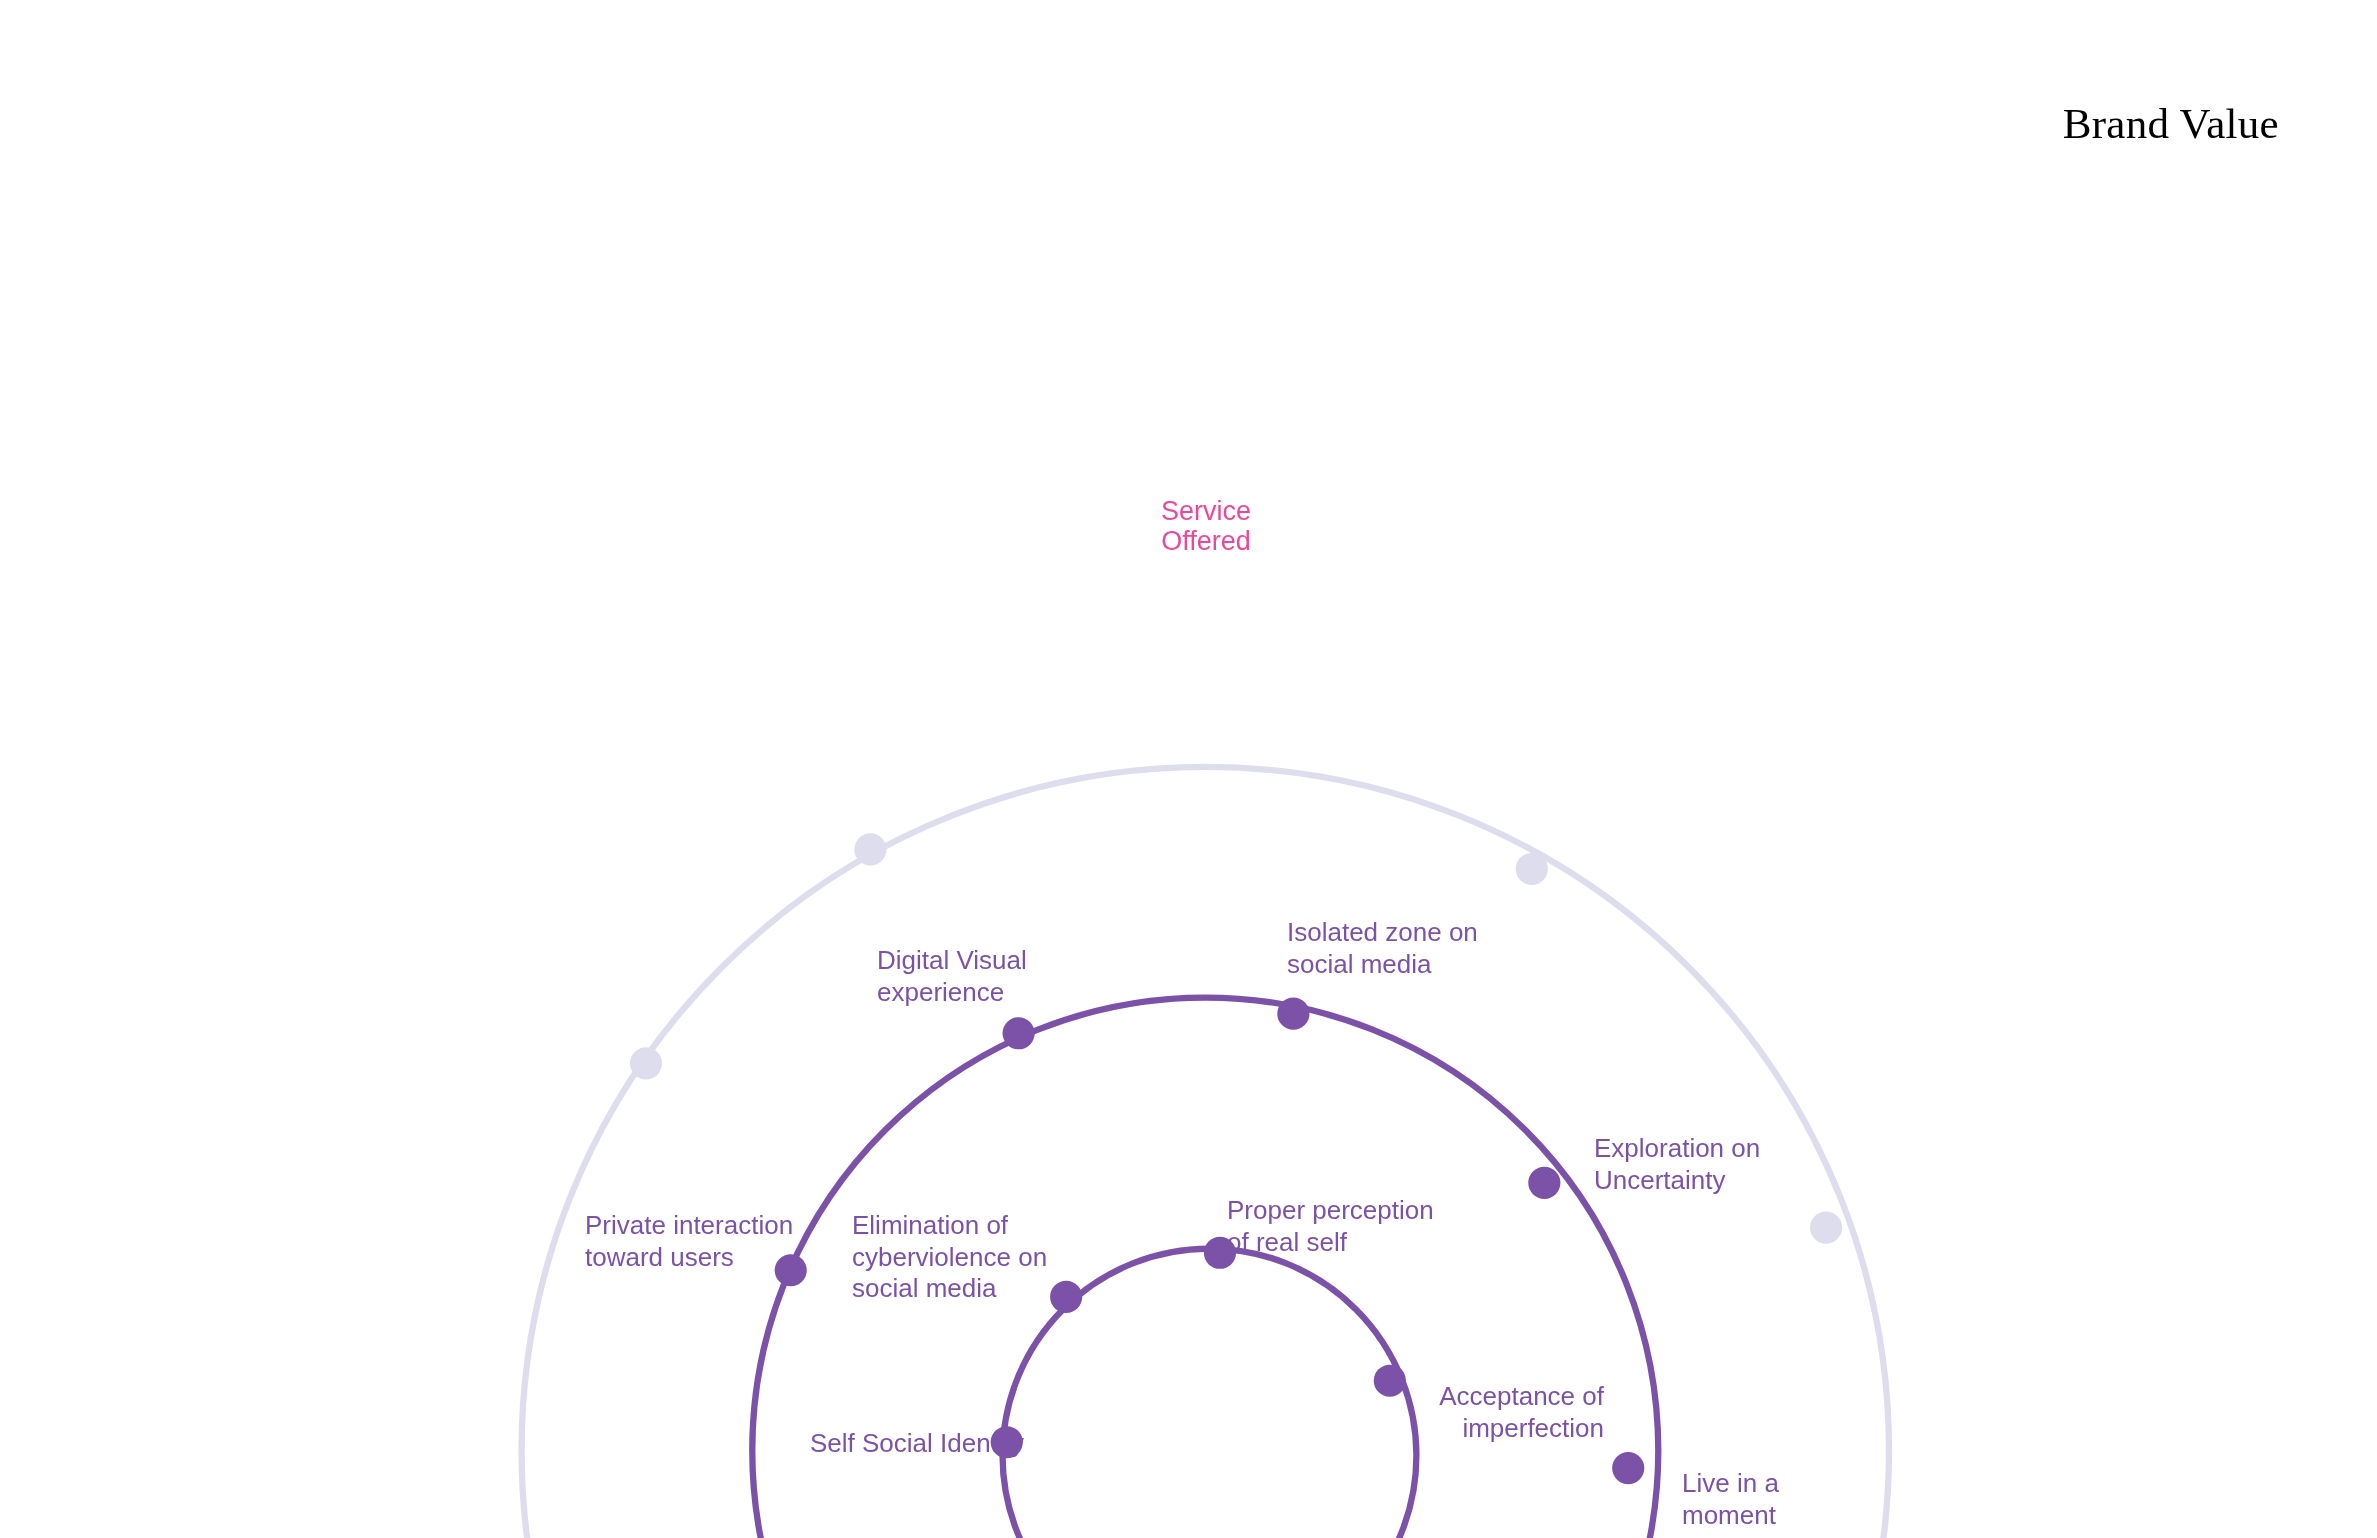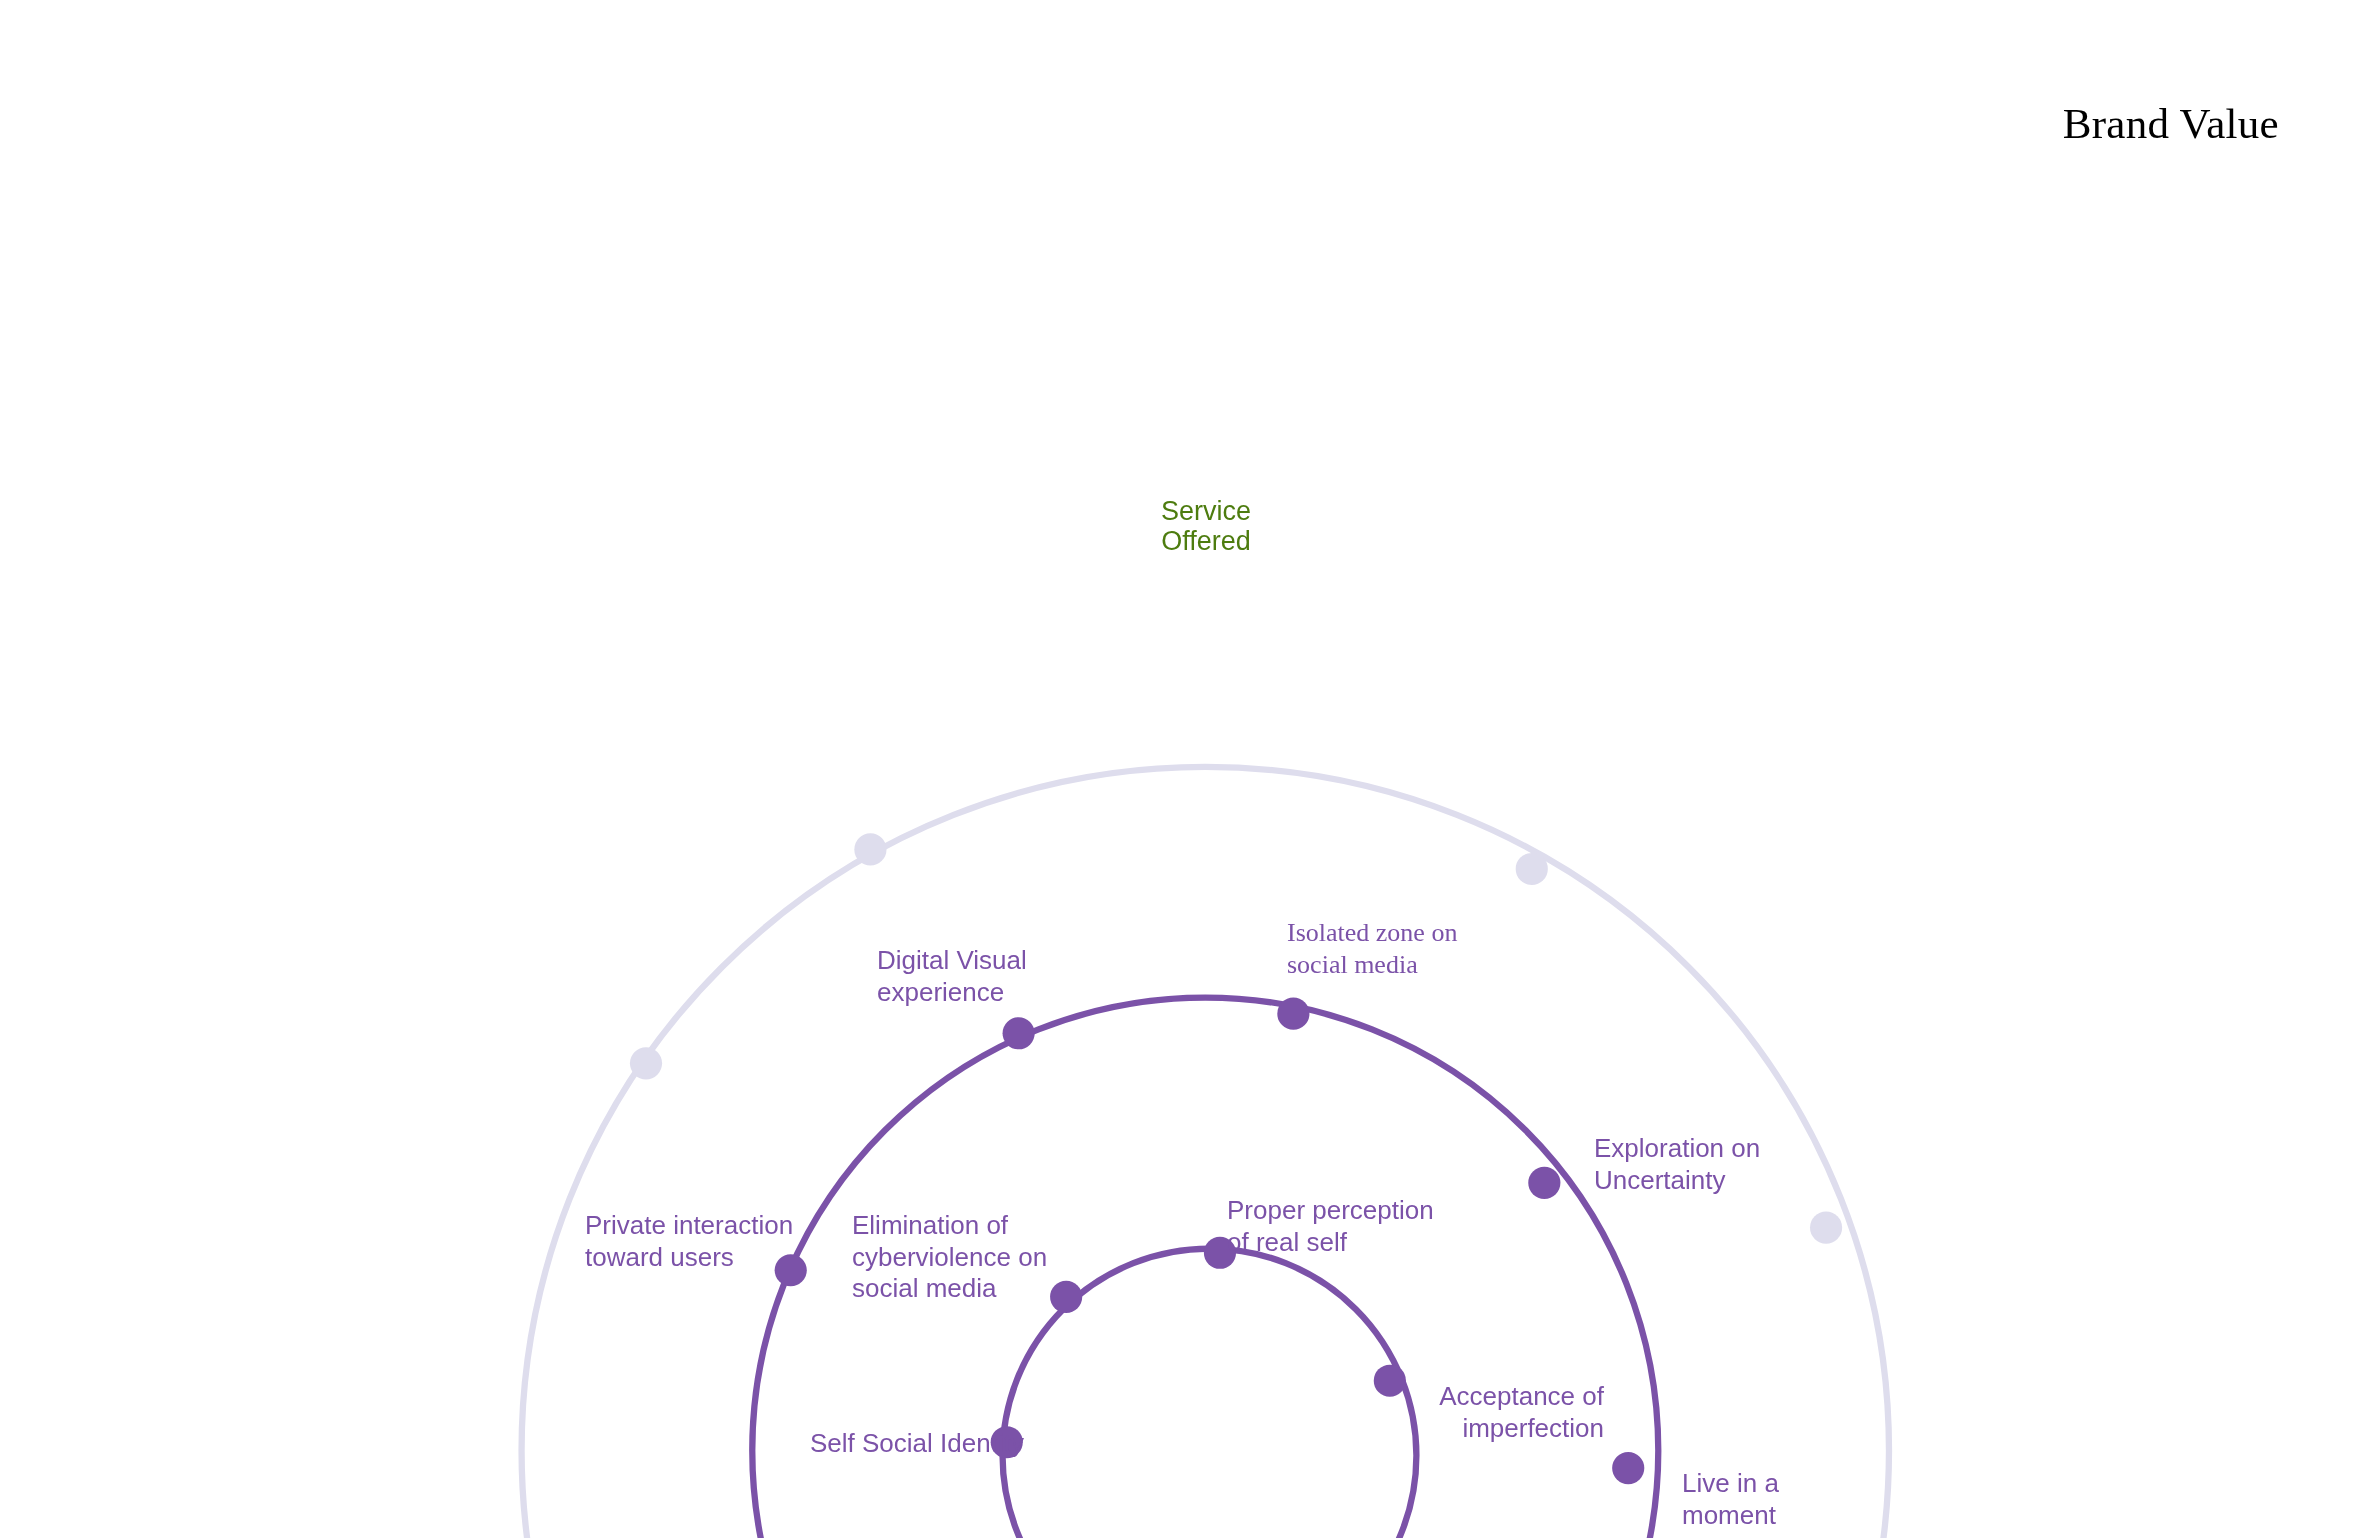--- a/index.html
+++ b/index.html
@@ -41,21 +41,21 @@
   
   .service-offered {
     position: absolute;
     left: 1206px;
     top: 496px;
     transform: translateX(-50%);
     text-align: center;
     font-family: "Liberation Sans", sans-serif;
     font-size: 27px;
     line-height: 1.12;
-    color: #4d7c0f;
+    color: #ec4899;
     white-space: pre-line;
   }
 
   
   #rings {
     position: absolute;
     left: 0; top: 0;
     width: 2377px;
     height: 1538px;
     pointer-events: none;
@@ -102,21 +102,21 @@
         <circle cx="1745" cy="1792" r="23" fill="#7b52a8"></circle>
         <circle cx="1525" cy="1855" r="23" fill="#7b52a8"></circle>
         <circle cx="1440" cy="2063" r="23" fill="#7b52a8"></circle>
         <circle cx="1988" cy="1975" r="23" fill="#7b52a8"></circle>
       </g>
   </svg>
 
   <div id="label-layer">
       <div class="node-label al-left" style="top: 945px; left: 877px;">Digital Visual
 experience</div>
-      <div class="node-label al-left" style="top: 917px; left: 1287px; font-family: Liberation Serif, serif;">Isolated zone on
+      <div class="node-label al-left" style="top: 917px; left: 1287px;">Isolated zone on
 social media</div>
       <div class="node-label al-left" style="top: 1133px; left: 1566px; margin-left: 28px;">Exploration on
 Uncertainty</div>
       <div class="node-label al-left" style="top: 1210px; left: 585px;">Private interaction
 toward users</div>
       <div class="node-label al-left" style="top: 1210px; left: 852px;">Elimination of
 cyberviolence on
 social media</div>
       <div class="node-label al-left" style="top: 1195px; left: 1227px;">Proper perception
 of real self</div>

